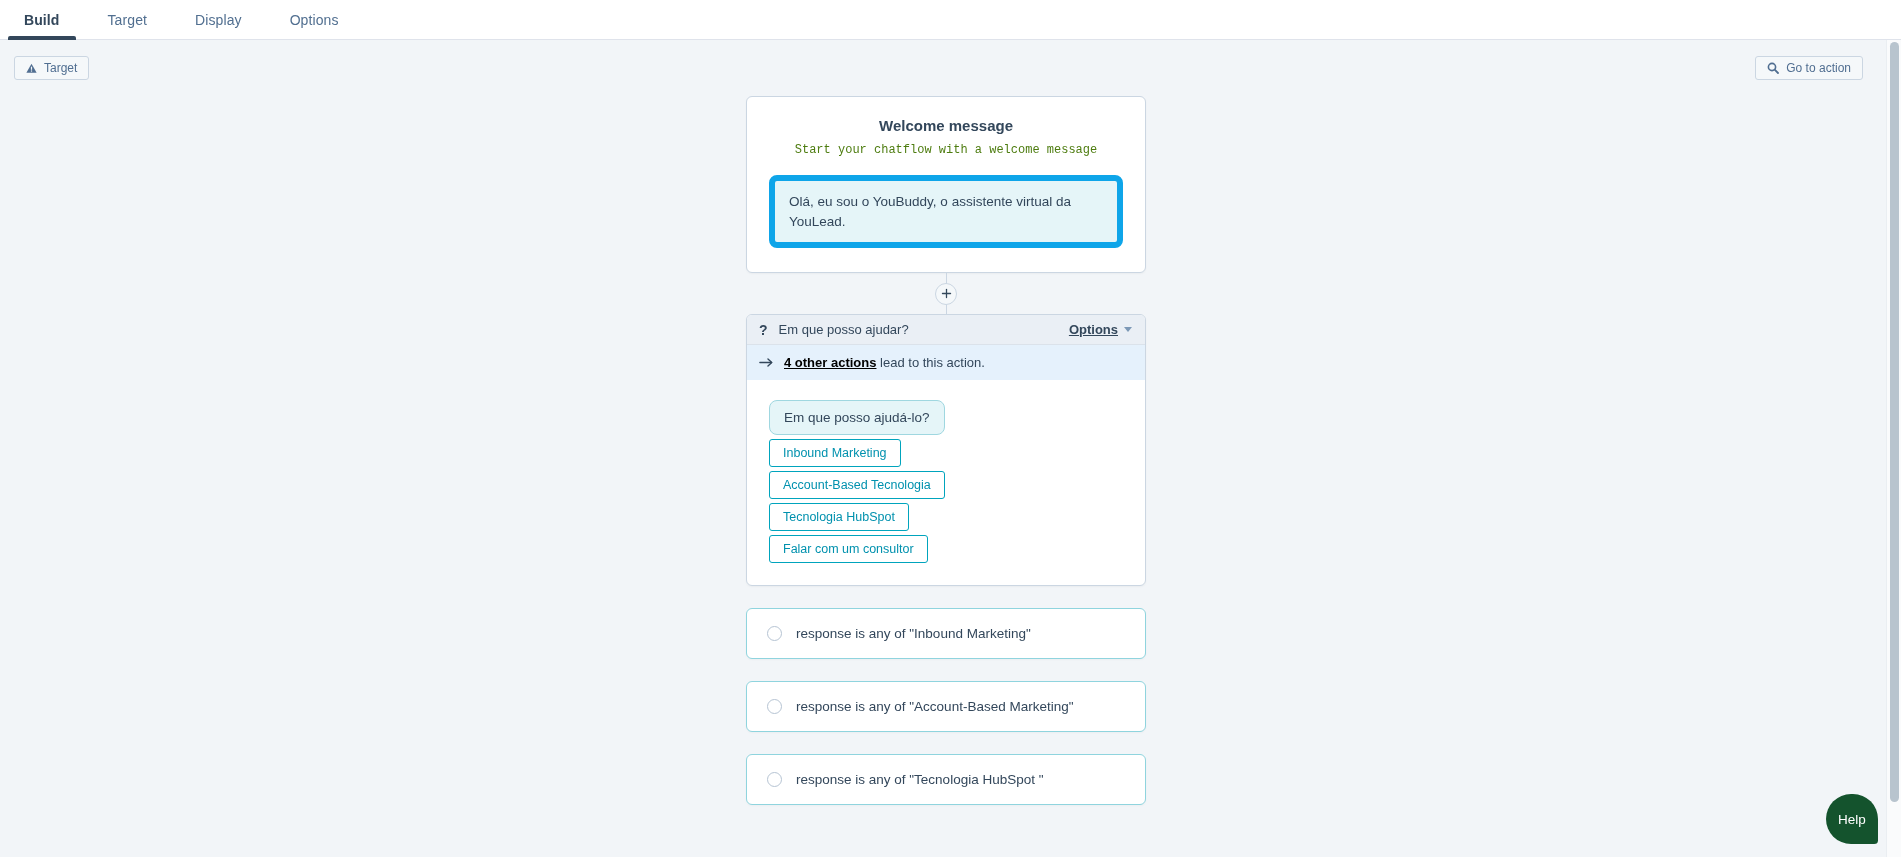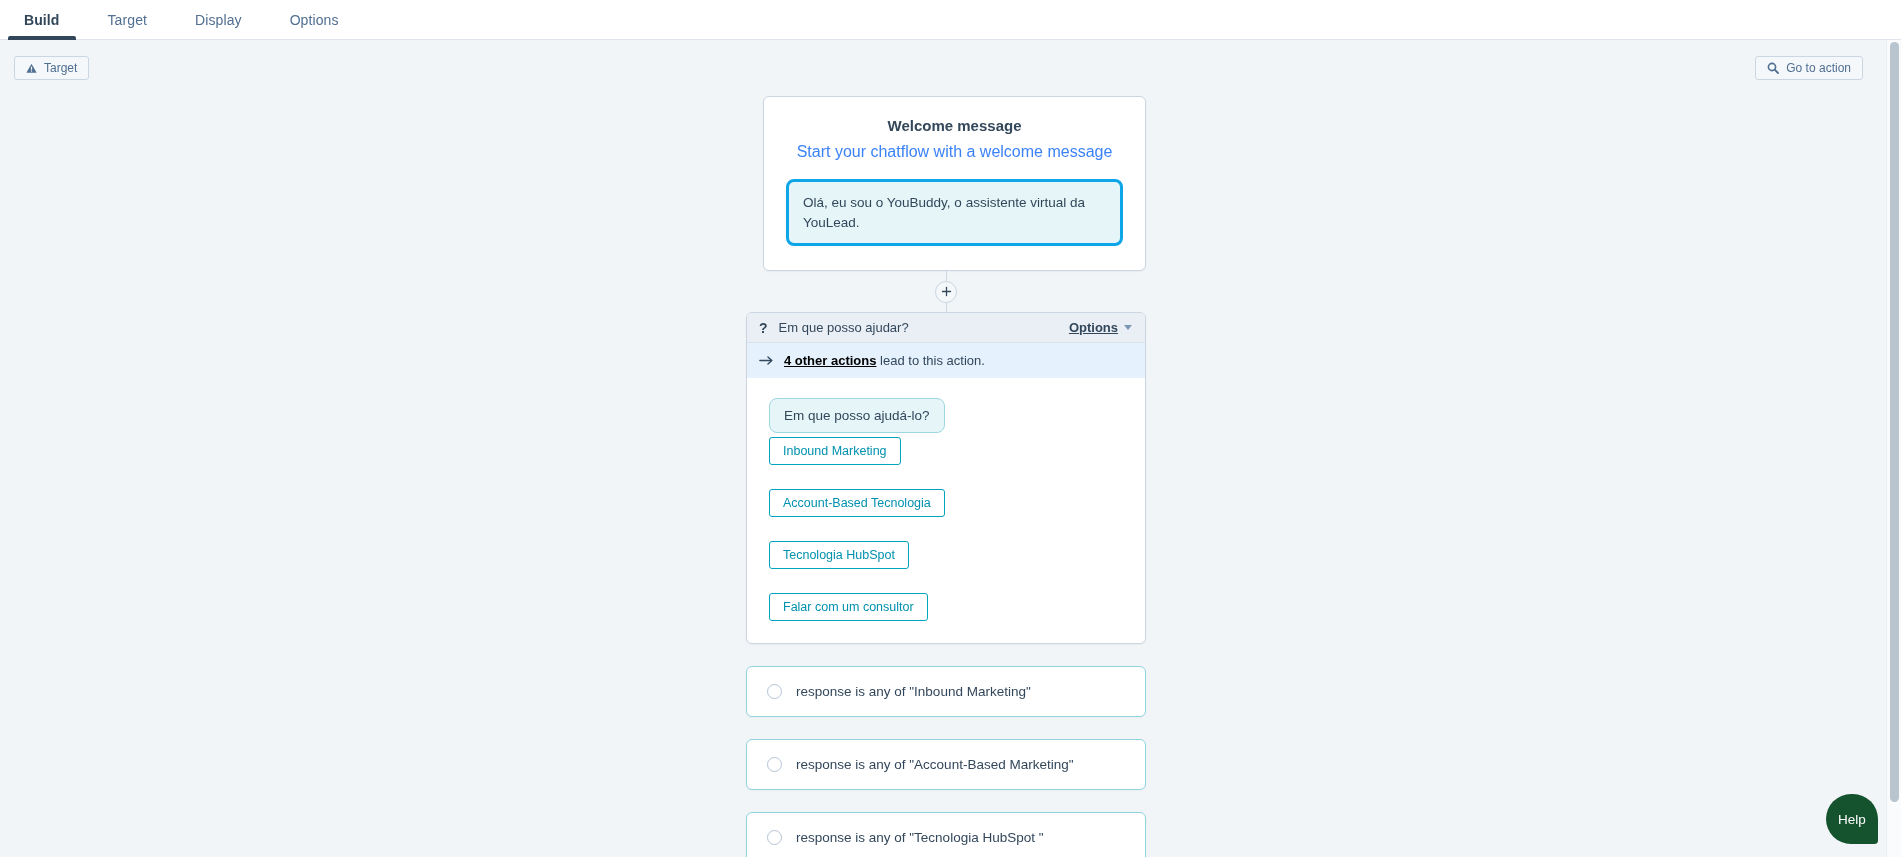--- a/index.html
+++ b/index.html
@@ -97,37 +97,37 @@
     background: #ffffff;
     border: 1px solid #cbd6e2;
     border-radius: 6px;
     box-shadow: 0 1px 2px rgba(0,0,0,.04);
   }
 
   
   .welcome {
     padding: 20px 22px 24px;
     text-align: center;
-    margin-left: 17px;
   }
   .welcome-title {
     font-size: 15px;
     font-weight: 700;
     color: #33475b;
     margin-bottom: 9px;
   }
   .welcome-sub {
-    font-size: 16px;
-    color: #3b82f6;
+    font-size: 12px;
+    color: #4d7c0f;
     margin-bottom: 18px;
+    font-family: Liberation Mono, monospace;
   }
 
   .bubble {
     background: #e5f5f8;
-    border: 3px solid #0ea5e9;
+    border: 6px solid #0ea5e9;
     border-radius: 8px;
     padding: 11px 14px;
     font-size: 13.5px;
     line-height: 1.45;
     color: #33475b;
     text-align: left;
   }
 
   
   .connector {
@@ -229,21 +229,21 @@
     border-radius: 8px;
     padding: 9px 14px;
     font-size: 13.5px;
     color: #33475b;
     margin-bottom: 4px;
   }
 
   .chips {
     display: flex;
     flex-wrap: wrap;
-    gap: 24px;
+    gap: 4px;
     max-width: 292px;
   }
   .chip {
     border: 1px solid #00a4bd;
     border-radius: 3px;
     padding: 6px 13px;
     font-size: 12.5px;
     color: #0091ae;
     background: #ffffff;
     cursor: pointer;

